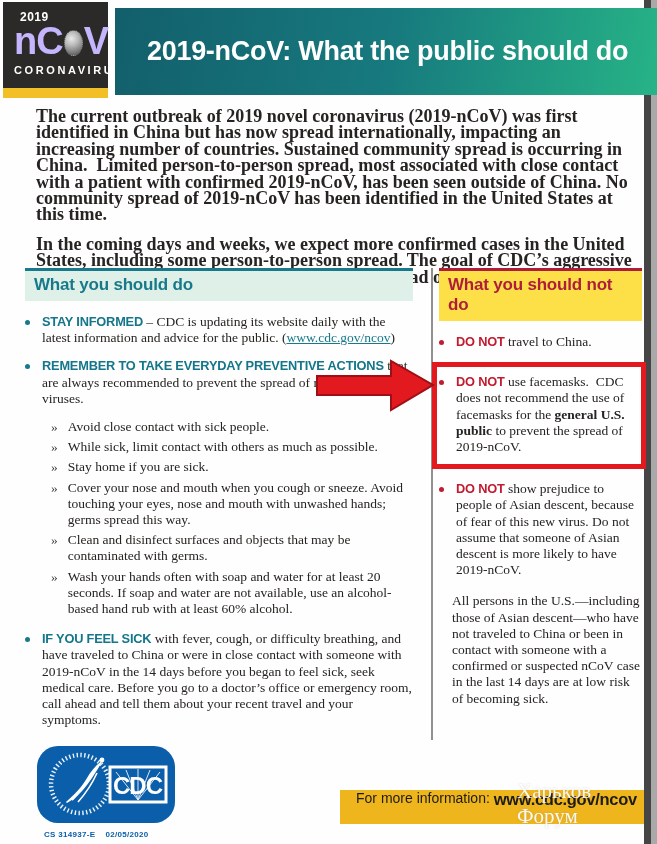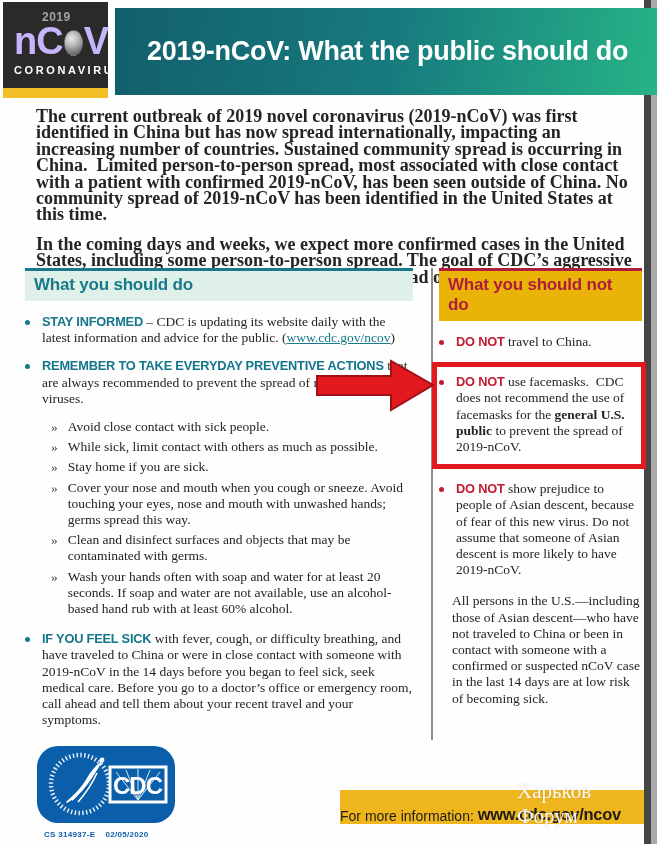--- a/index.html
+++ b/index.html
@@ -6,21 +6,21 @@
   .page{position:relative;width:657px;height:844px;background:#fefefe;overflow:hidden;
         font-family:"Liberation Serif",serif;color:#262321;}
 
   
   .edge-dark{position:absolute;left:644px;top:0;width:7px;height:844px;background:#454545;}
   .edge-light{position:absolute;left:651px;top:0;width:6px;height:844px;background:#a9a9a9;}
 
   
   .logo-box{position:absolute;left:3px;top:2px;width:105px;height:86px;background:#2b2a28;
             box-sizing:border-box;padding:8px 0 0 11px;}
-  .logo-year{color:#a3a3a3;font:700 12px "Liberation Sans",sans-serif;letter-spacing:.5px;margin-left:28px;}
+  .logo-year{color:#ffffff;font:700 12px "Liberation Sans",sans-serif;letter-spacing:.5px;margin-left:6px;}
   .logo-name{display:flex;align-items:center;color:#c4b5fd;
              font:700 38px/34px "Liberation Sans",sans-serif;letter-spacing:-1px;}
   .virus{display:inline-block;width:26px;height:26px;border-radius:50%;margin:4px 1px 0 1px;
          background:radial-gradient(circle at 38% 32%, #e9e9e9 0%, #b9b9b9 35%, #7d7d7d 70%, #4b4b4b 100%);
          border:1px dotted #5c5c5c;box-sizing:border-box;}
   .logo-sub{color:#ffffff;font:700 11px "Liberation Sans",sans-serif;letter-spacing:2.6px;margin-top:6px;}
   .logo-strip{position:absolute;left:3px;top:88px;width:105px;height:10px;background:#f2c026;}
   .banner{position:absolute;left:115px;top:8px;width:616px;height:87px;
           background:linear-gradient(100deg,#125f6b 0%,#177a7e 45%,#2bc389 100%);
           display:flex;align-items:center;}
@@ -30,21 +30,21 @@
   .intro{position:absolute;left:36px;top:108px;width:601px;}
   .intro p{margin:0 0 13px 0;font-weight:700;font-size:18px;line-height:16.4px;white-space:pre-wrap;}
 
   
   .columns{position:absolute;left:25px;top:268px;width:617px;display:flex;align-items:stretch;}
   .col-left{width:396px;box-sizing:border-box;padding-right:8px;margin-right:10px;}
   .col-divider{width:2px;background:#909090;}
   .col-right{flex:1;box-sizing:border-box;padding-left:6px;position:relative;}
   .col-header{box-sizing:border-box;padding:4px 12px 6px 9px;font:700 17px "Liberation Sans",sans-serif;letter-spacing:-.2px;}
   .do-header{background:#def0e7;border-top:3px solid #17798a;color:#17798a;}
-  .dont-header{background:#eab308;border-top:3px solid #ae1e3c;color:#ae1e3c;}
+  .dont-header{background:#fde047;border-top:3px solid #ae1e3c;color:#ae1e3c;}
   .list{margin-top:13px;}
   .bullet{display:flex;gap:12px;margin-bottom:12px;font-size:13.5px;line-height:16.2px;}
   .dot{flex:0 0 auto;width:5px;height:5px;border-radius:50%;margin-top:6px;}
   .dot-teal{background:#17798a;}
   .dot-red{background:#c21b30;}
   .bt{white-space:pre-wrap;}
   .lead{font-family:"Liberation Sans",sans-serif;font-weight:700;font-size:12.8px;letter-spacing:-.2px;}
   .lead-do{color:#13768a;}
   .lead-dont{color:#c21b30;}
   .link{color:#17798a;text-decoration:underline;cursor:pointer;}
@@ -57,21 +57,21 @@
   .follow-par{margin:15px 0 8px 13px;font-size:13.5px;line-height:16.2px;white-space:pre-wrap;}
 
   
   .arrow{position:absolute;left:315px;top:359px;width:120px;height:53px;}
 
   
   .cdc-logo{position:absolute;left:36px;top:745px;width:140px;height:79px;}
   .docnum{position:absolute;left:44px;top:830px;color:#0b5ea9;
           font:600 8px "Liberation Sans",sans-serif;white-space:pre;letter-spacing:.3px;}
   .footer-banner{position:absolute;left:340px;top:790px;width:304px;height:34px;background:#efb51c;
-                 display:flex;align-items:flex-end;box-sizing:border-box;padding-left:0;
+                 display:flex;align-items:flex-start;box-sizing:border-box;padding-left:16px;
                  font-family:"Liberation Sans",sans-serif;color:#1d1c1a;}
   .footer-banner .label{font-size:14px;white-space:pre;}
   .footer-banner .url{font-weight:700;font-size:16.5px;letter-spacing:-.3px;}
   .watermark{position:absolute;left:517px;top:779px;color:rgba(255,255,255,.92);
              font:400 21px "Liberation Serif",serif;text-shadow:0 0 2px rgba(130,130,130,.35);}
 </style>
 </head>
 <body>
 
 <div class="page">

